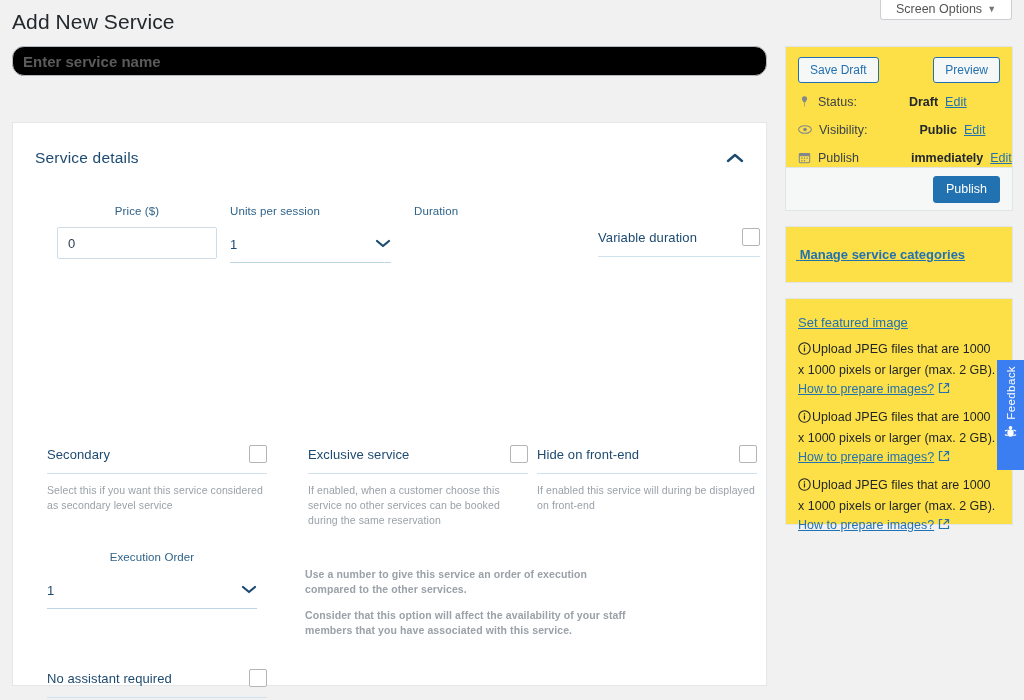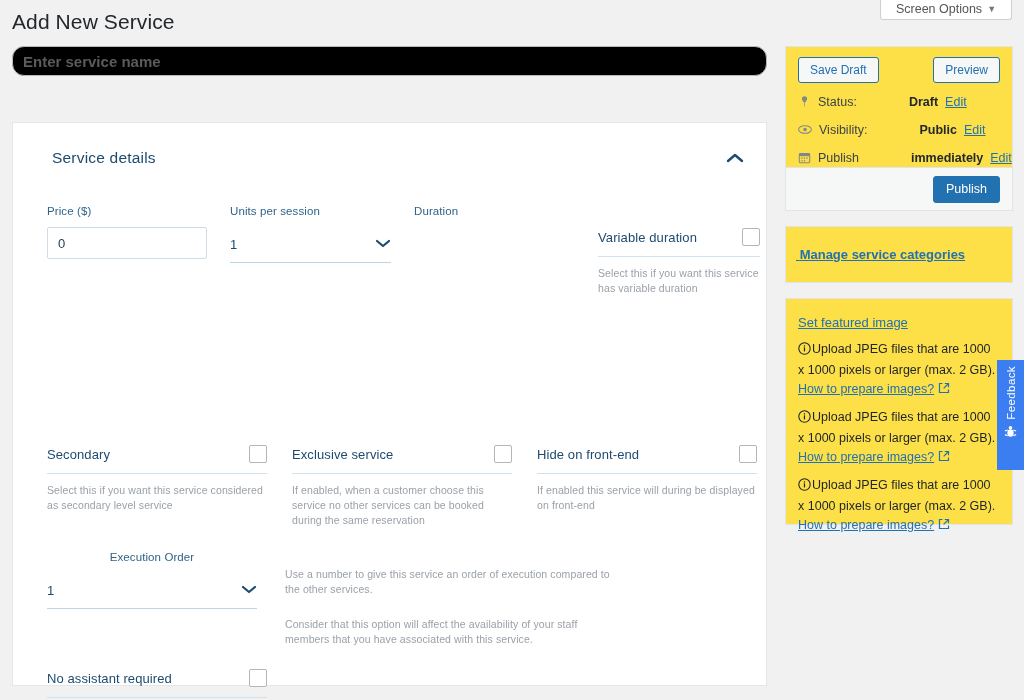--- a/index.html
+++ b/index.html
@@ -42,21 +42,21 @@
 
   
   .main-card {
     position: absolute; left: 12px; top: 122px;
     width: 755px; height: 564px;
     background: #fff; border: 1px solid #e4e7ea;
   }
   .card-head {
     position: absolute; left: 0; top: 0; width: 100%; height: 70px;
     display: flex; align-items: center; justify-content: space-between;
-    padding: 0 22px 0 39px;
+    padding: 0 22px 0 22px;
   }
   .card-head h2 {
     margin: 0; font-size: 15.5px; font-weight: 400; color: #1d4a70;
     letter-spacing: .2px;
   }
   .collapse-chevron { cursor: pointer; line-height: 0; }
 
   
   .fields { position: absolute; left: 0; top: 70px; width: 100%; }
 
@@ -178,21 +178,21 @@
       <h2>Service details</h2>
       <span class="collapse-chevron">
         <svg width="18" height="12" viewBox="0 0 18 12">
             <path d="M2 9 L9 3 L16 9" stroke="#1d4a70" stroke-width="2.4" fill="none" stroke-linecap="round" stroke-linejoin="round"></path>
           </svg>
       </span>
     </div>
 
     <div class="fields">
 
-      <div class="abs" style="left:34px; top:12px;">
+      <div class="abs" style="left:44px; top:12px;text-align:center;">
         <div class="fld-label">Price ($)</div>
         <div class="txtbox">
           <span>0</span>
         </div>
       </div>
 
       <div class="abs" style="left:217px; top:12px;">
         <div class="fld-label">Units per session</div>
         <div class="uselect">
           <span>1</span>
@@ -206,32 +206,31 @@
 
       <div class="abs" style="left:401px; top:12px;">
         <div class="fld-label">Duration</div>
       </div>
 
       <div class="abs" style="left:585px; top:35px; width:162px;">
         <div class="ckrow">
           <span class="ck-label">Variable duration</span>
           <span class="ckbox"></span>
         </div>
-        <div class="fld-hint">Select this if you want this service has variable duration</div>
       </div>
 
       <div class="abs" style="left:34px; top:252px; width:220px;">
         <div class="ckrow">
           <span class="ck-label">Secondary</span>
           <span class="ckbox"></span>
         </div>
         <div class="fld-hint">Select this if you want this service considered as secondary level service</div>
       </div>
 
-      <div class="abs" style="left:279px; top:252px; width:220px;">
+      <div class="abs" style="left:295px; top:252px; width:220px;">
         <div class="ckrow">
           <span class="ck-label">Exclusive service</span>
           <span class="ckbox"></span>
         </div>
         <div class="fld-hint">If enabled, when a customer choose this service no other services can be booked during the same reservation</div>
       </div>
 
       <div class="abs" style="left:524px; top:252px; width:220px;">
         <div class="ckrow">
           <span class="ck-label">Hide on front-end</span>
@@ -245,23 +244,23 @@
         <div class="uselect" style="width:210px;">
           <span>1</span>
           <span>
             <svg width="16" height="11" viewBox="0 0 16 11">
                 <path d="M2 3 L8 8 L14 3" stroke="#1d4a70" stroke-width="2.2" fill="none" stroke-linecap="round" stroke-linejoin="round"></path>
               </svg>
           </span>
         </div>
       </div>
 
-      <div class="abs" style="left:272px; top:374px; width:335px;">
+      <div class="abs" style="left:292px; top:374px; width:335px;font-weight:bold;">
         <div class="fld-hint" style="margin-top:0;">Use a number to give this service an order of execution compared to the other services.</div>
-        <div class="fld-hint" style="margin-top:20px;">Consider that this option will affect the availability of your staff members that you have associated with this service.</div>
+        <div class="fld-hint" style="margin-top:11px;">Consider that this option will affect the availability of your staff members that you have associated with this service.</div>
       </div>
 
       <div class="abs" style="left:34px; top:476px; width:220px;">
         <div class="ckrow">
           <span class="ck-label">No assistant required</span>
           <span class="ckbox"></span>
         </div>
 
       </div>
 

